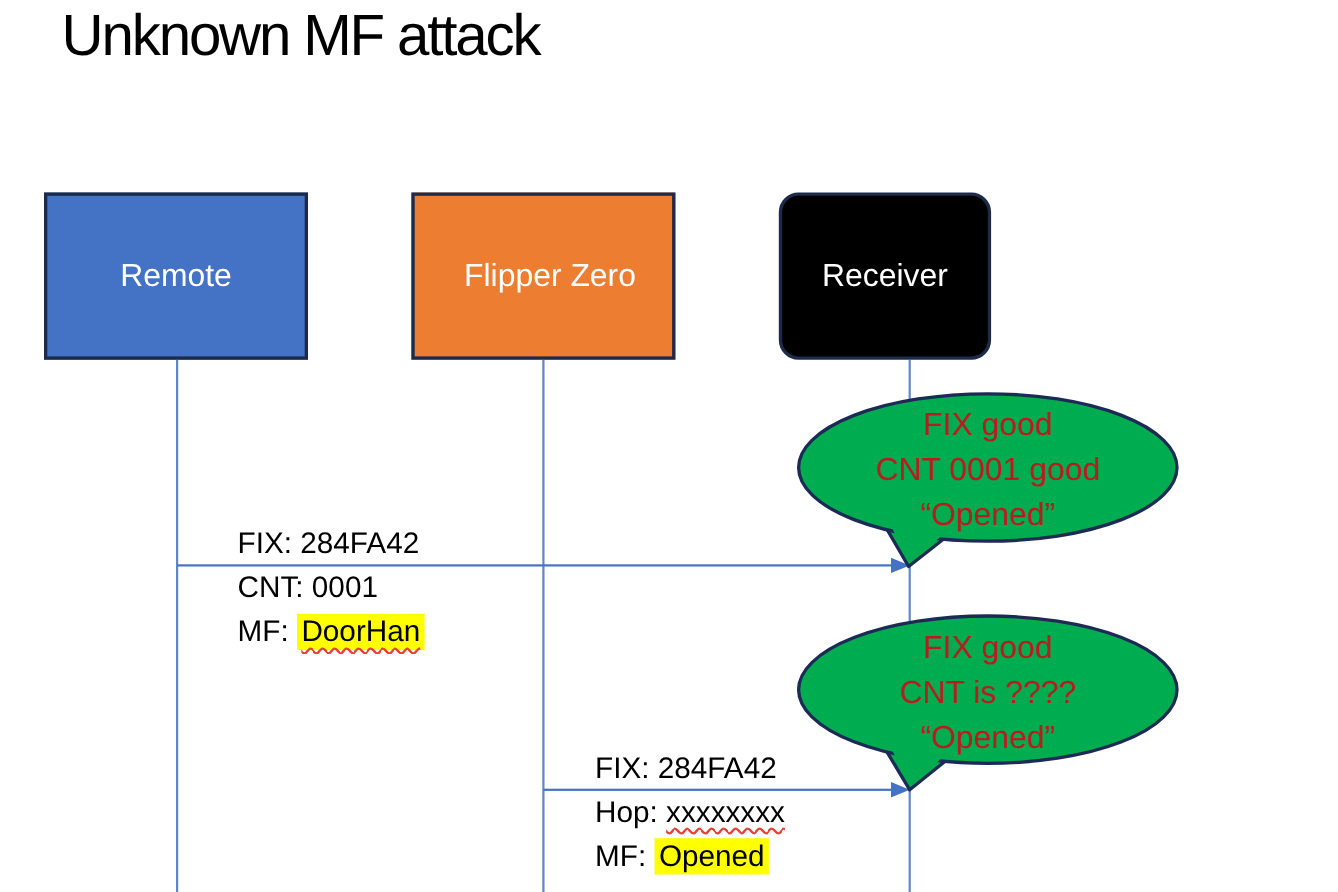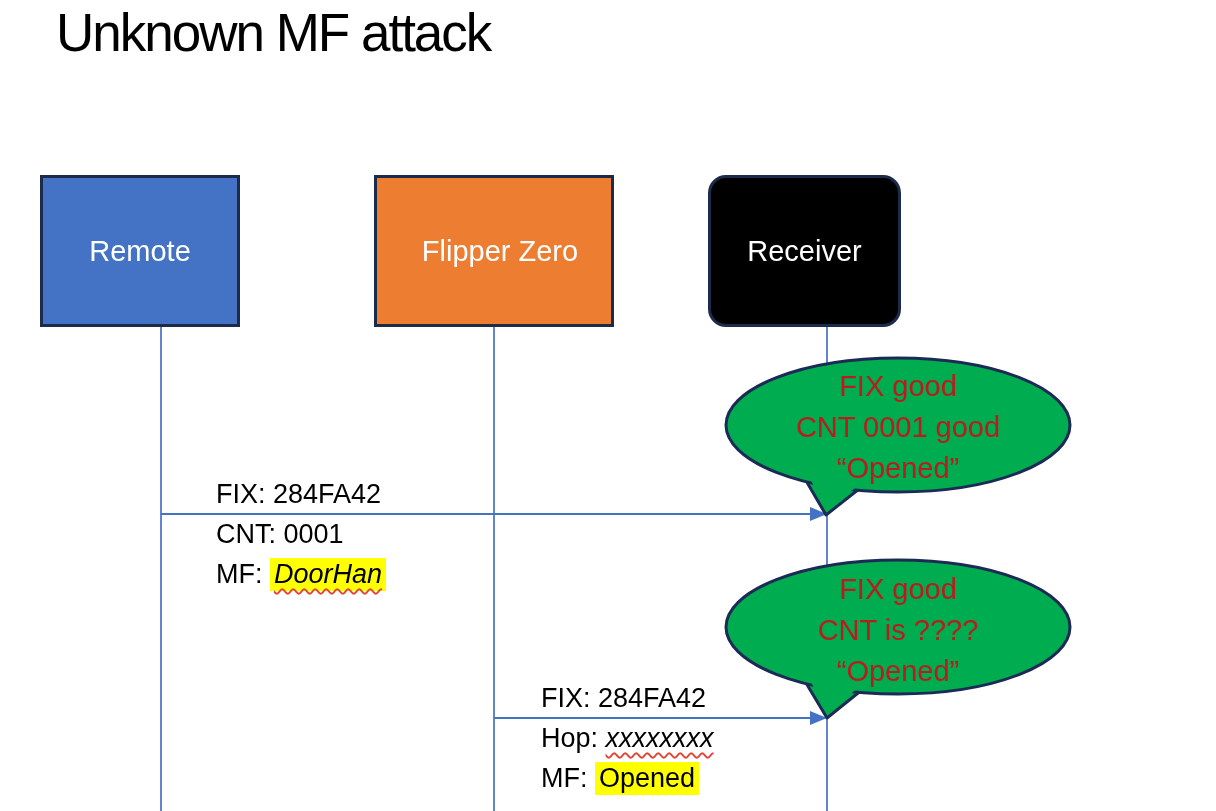--- a/index.html
+++ b/index.html
@@ -21,21 +21,21 @@
     white-space:nowrap;
   }
 
   
   .actor {
     position:absolute; top:175px; height:152px;
     border:3px solid #1c2b4a;
     display:flex; align-items:center; justify-content:center;
     color:#ffffff; font-size:29px;
   }
-  .actor-remote   { left:40px;  width:200px; background:#4472c4; }
+  .actor-remote   { left:40px;  width:240px; background:#4472c4; }
   .actor-flipper  { left:374px; width:240px; background:#ed7d31;padding-left:12px; }
   .actor-receiver { left:708px; width:193px; background:#000000;border-radius:18px; }
 
   
   .lifeline {
     position:absolute; top:327px; height:484px; width:2px;
     background:#4472c4; opacity:.85;
   }
   .lifeline-remote   { left:160px; }
   .lifeline-flipper  { left:493px; }
@@ -63,21 +63,20 @@
   }
   .msg-1 { left:172px; top:474px; }
   .msg-2 { left:497px; top:678px; }
   .hl { background:#ffff00; padding:1px 4px 2px 4px; }
   .squiggle {
     text-decoration-line:underline;
     text-decoration-style:wavy;
     text-decoration-color:#e34234;
     text-decoration-thickness:2px;
     text-underline-offset:5px;
-    font-style:italic;
   }
 
   
   .bubble-svg { position:absolute; z-index:4; }
   .bubble-svg-1 { left:710px; top:348px; }
   .bubble-svg-2 { left:710px; top:551px; }
   .bubble-text {
     position:absolute; z-index:5;
     width:340px; text-align:center;
     color:#b91c1c; font-size:29px; line-height:41px;

